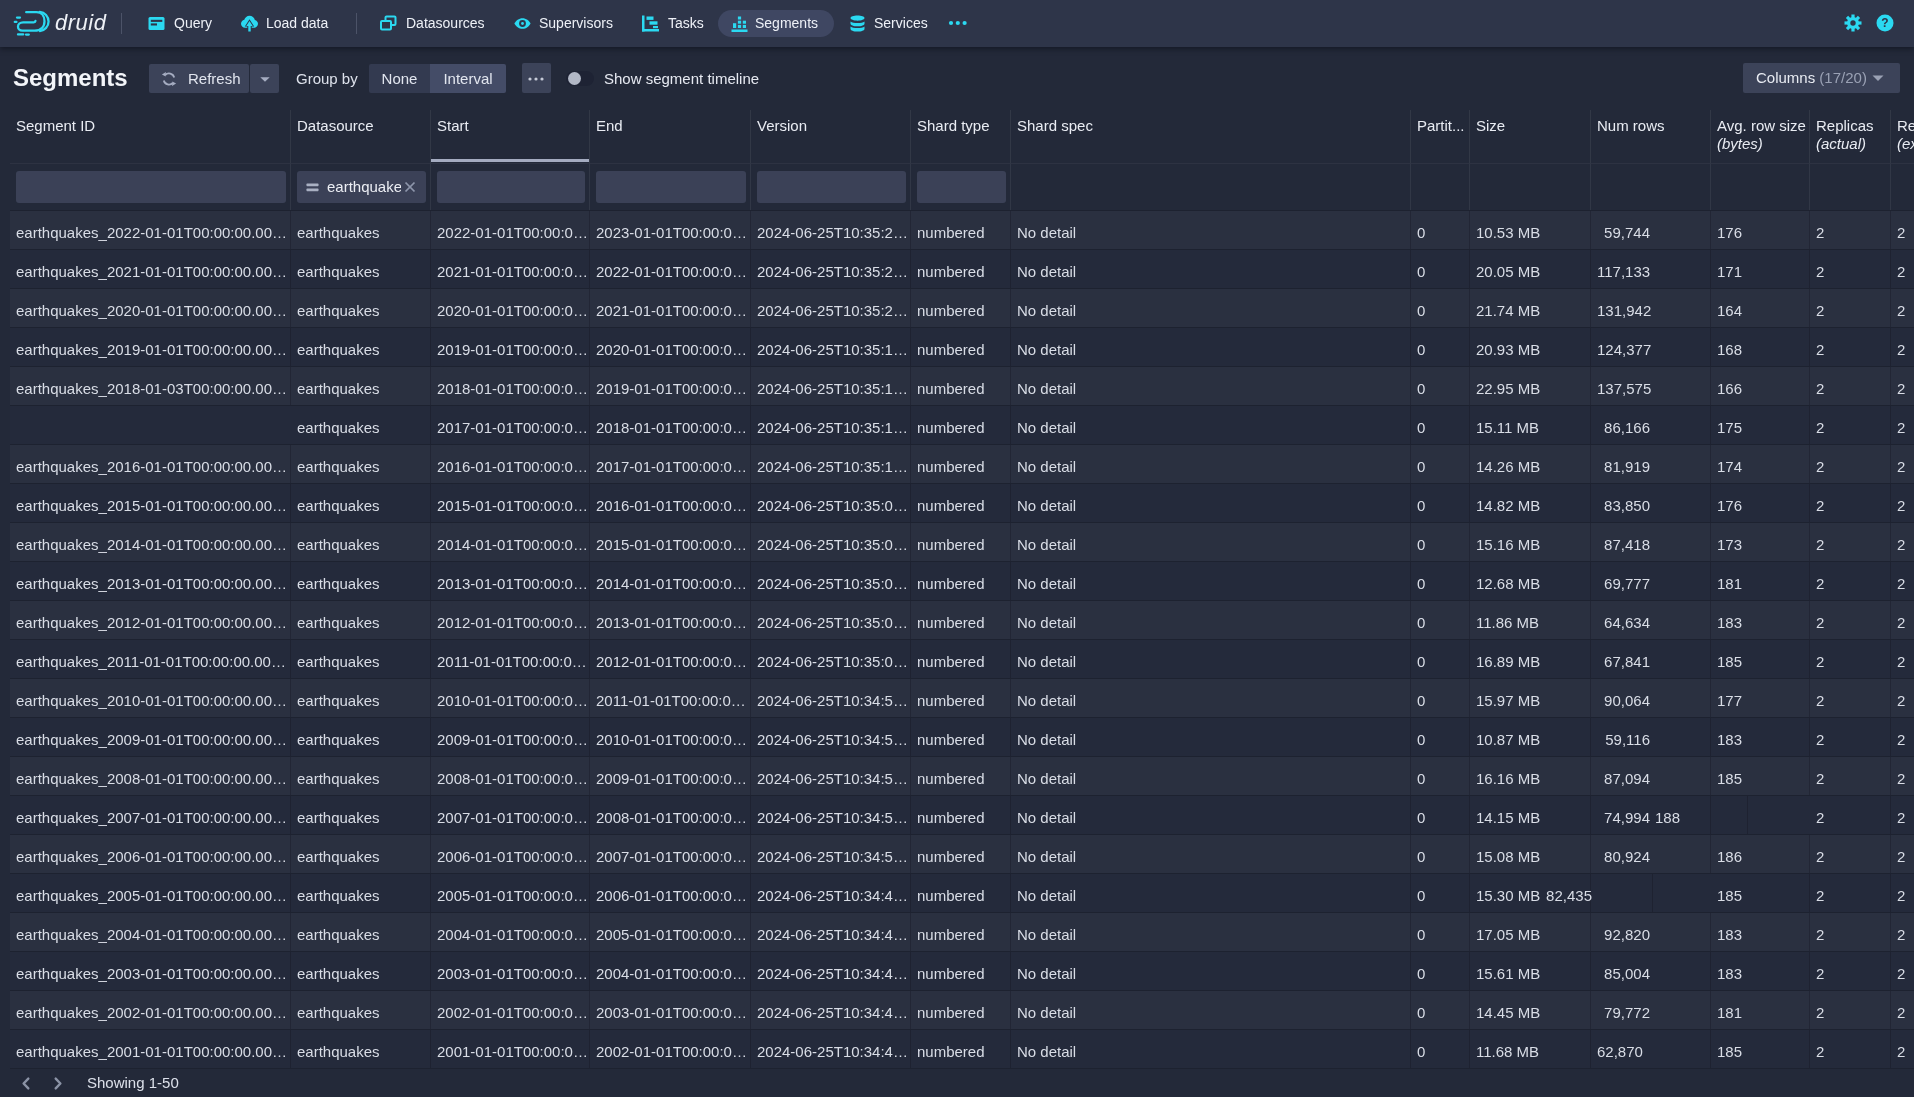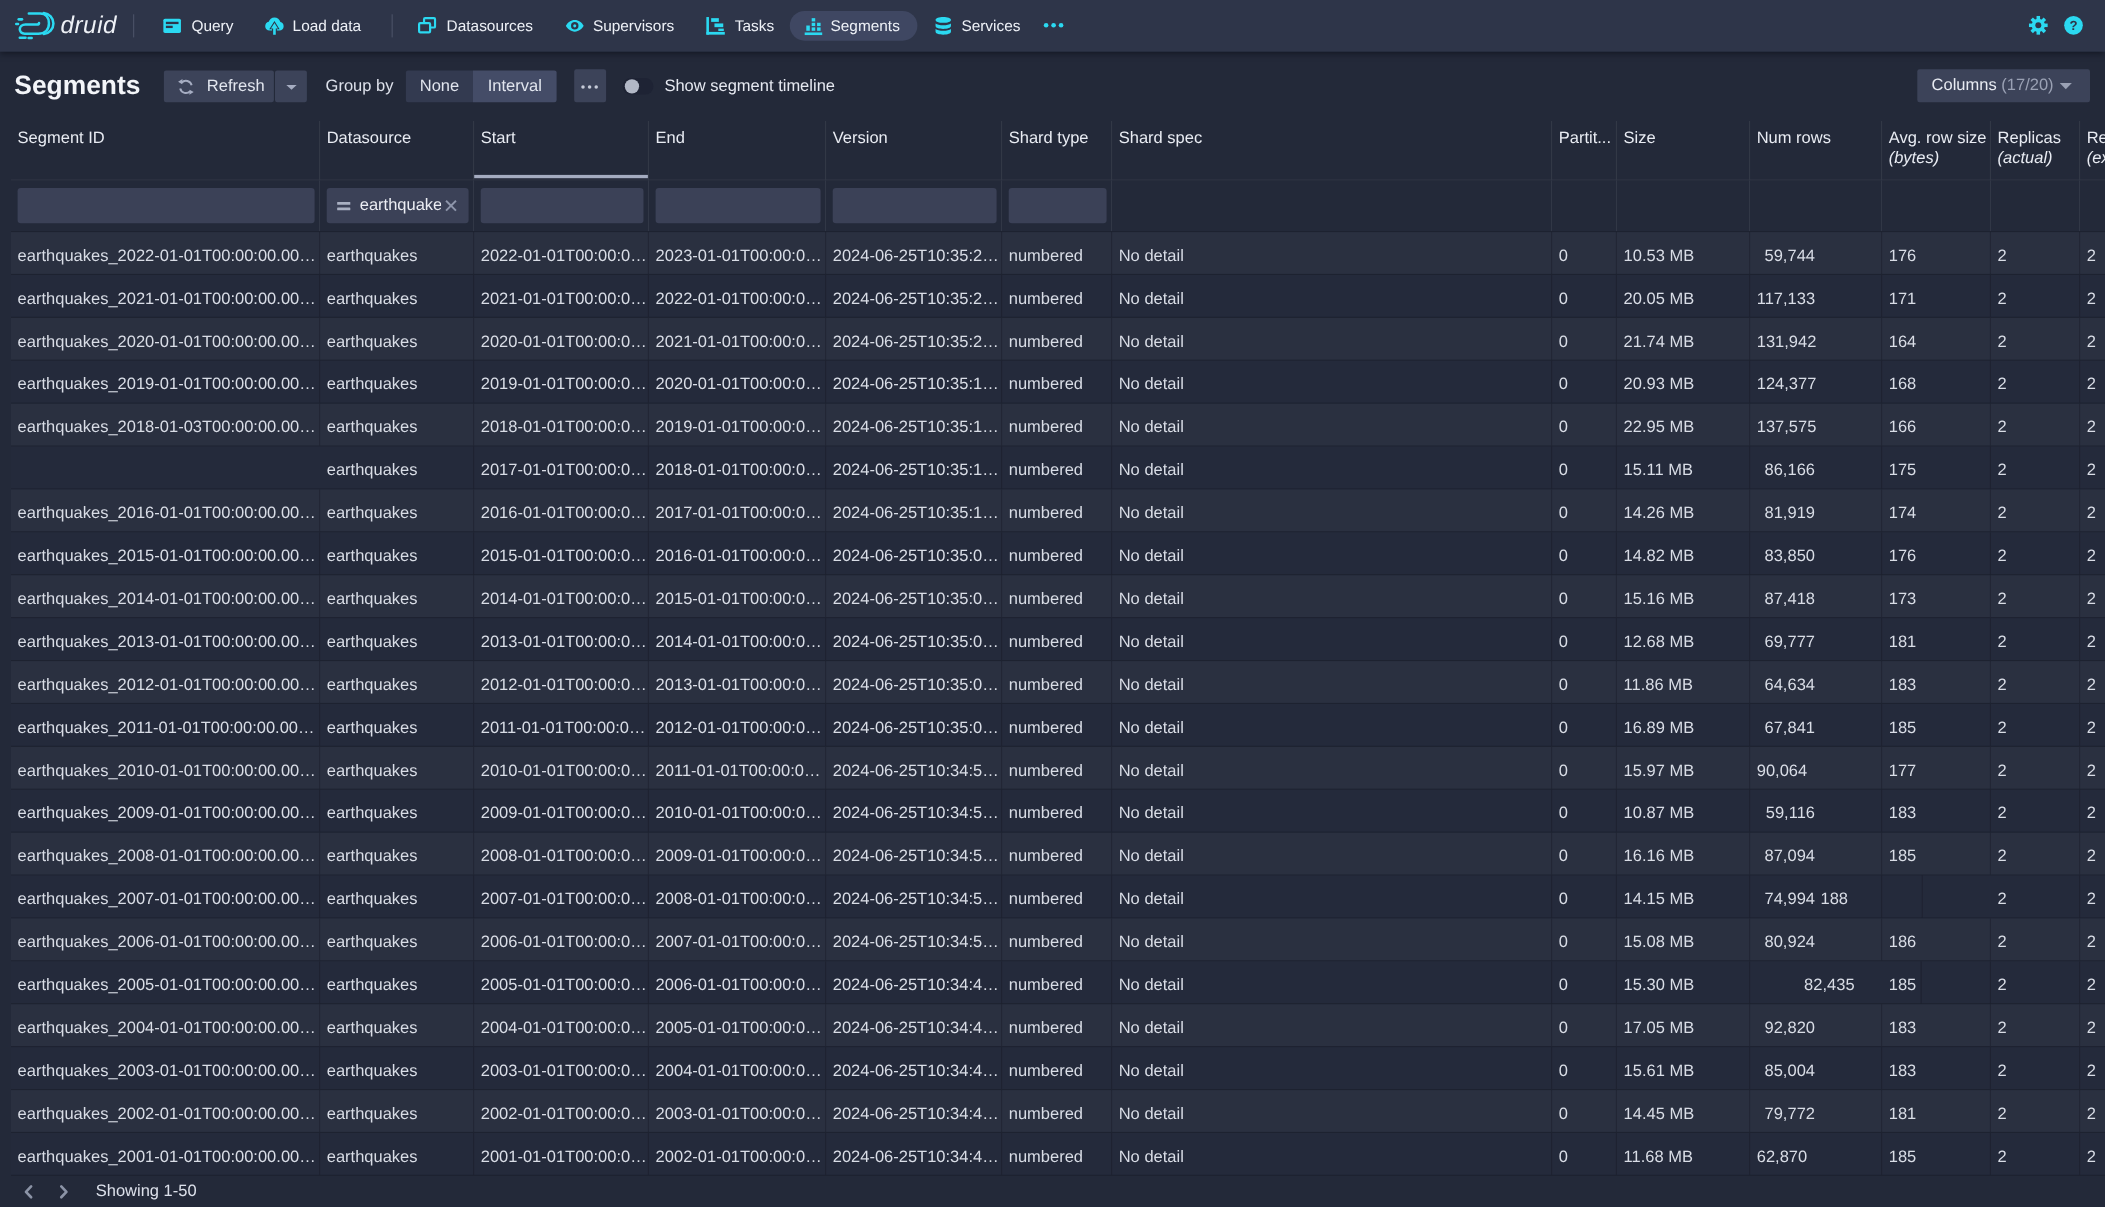--- a/index.html
+++ b/index.html
@@ -398,21 +398,21 @@
 <div class="row odd" style="top:679px">
 <div class="cell" style="left:0px;width:281px">earthquakes_2010-01-01T00:00:00.00…</div>
 <div class="cell" style="left:281px;width:140px">earthquakes</div>
 <div class="cell" style="left:421px;width:159px">2010-01-01T00:00:0…</div>
 <div class="cell" style="left:580px;width:161px">2011-01-01T00:00:0…</div>
 <div class="cell" style="left:741px;width:160px">2024-06-25T10:34:5…</div>
 <div class="cell" style="left:901px;width:100px">numbered</div>
 <div class="cell" style="left:1001px;width:400px">No detail</div>
 <div class="cell" style="left:1401px;width:59px">0</div>
 <div class="cell" style="left:1460px;width:121px">15.97 MB</div>
-<div class="cell" style="left:1581px;width:120px"><span style="display:inline-block;width:53px;text-align:left">90,064</span></div>
+<div class="cell" style="left:1581px;width:120px"><span style="display:inline-block;width:53px;text-align:right">90,064</span></div>
 <div class="cell" style="left:1701px;width:99px">177</div>
 <div class="cell" style="left:1800px;width:81px">2</div>
 <div class="cell" style="left:1881px;width:110px">2</div>
 </div>
 <div class="row even" style="top:718px">
 <div class="cell" style="left:0px;width:281px">earthquakes_2009-01-01T00:00:00.00…</div>
 <div class="cell" style="left:281px;width:140px">earthquakes</div>
 <div class="cell" style="left:421px;width:159px">2009-01-01T00:00:0…</div>
 <div class="cell" style="left:580px;width:161px">2010-01-01T00:00:0…</div>
 <div class="cell" style="left:741px;width:160px">2024-06-25T10:34:5…</div>
@@ -473,21 +473,21 @@
 <div class="row even" style="top:874px">
 <div class="cell" style="left:0px;width:281px">earthquakes_2005-01-01T00:00:00.00…</div>
 <div class="cell" style="left:281px;width:140px">earthquakes</div>
 <div class="cell" style="left:421px;width:159px">2005-01-01T00:00:0…</div>
 <div class="cell" style="left:580px;width:161px">2006-01-01T00:00:0…</div>
 <div class="cell" style="left:741px;width:160px">2024-06-25T10:34:4…</div>
 <div class="cell" style="left:901px;width:100px">numbered</div>
 <div class="cell" style="left:1001px;width:400px">No detail</div>
 <div class="cell" style="left:1401px;width:59px">0</div>
 <div class="cell" style="left:1460px;width:121px">15.30 MB</div>
-<div class="cell" style="left:1617px;width:120px"><span style="display:inline-block;width:53px;text-align:right">82,435</span></div>
+<div class="cell" style="left:1523px;width:120px"><span style="display:inline-block;width:53px;text-align:right">82,435</span></div>
 <div class="cell" style="left:1701px;width:99px">185</div>
 <div class="cell" style="left:1800px;width:81px">2</div>
 <div class="cell" style="left:1881px;width:110px">2</div>
 </div>
 <div class="row odd" style="top:913px">
 <div class="cell" style="left:0px;width:281px">earthquakes_2004-01-01T00:00:00.00…</div>
 <div class="cell" style="left:281px;width:140px">earthquakes</div>
 <div class="cell" style="left:421px;width:159px">2004-01-01T00:00:0…</div>
 <div class="cell" style="left:580px;width:161px">2005-01-01T00:00:0…</div>
 <div class="cell" style="left:741px;width:160px">2024-06-25T10:34:4…</div>

